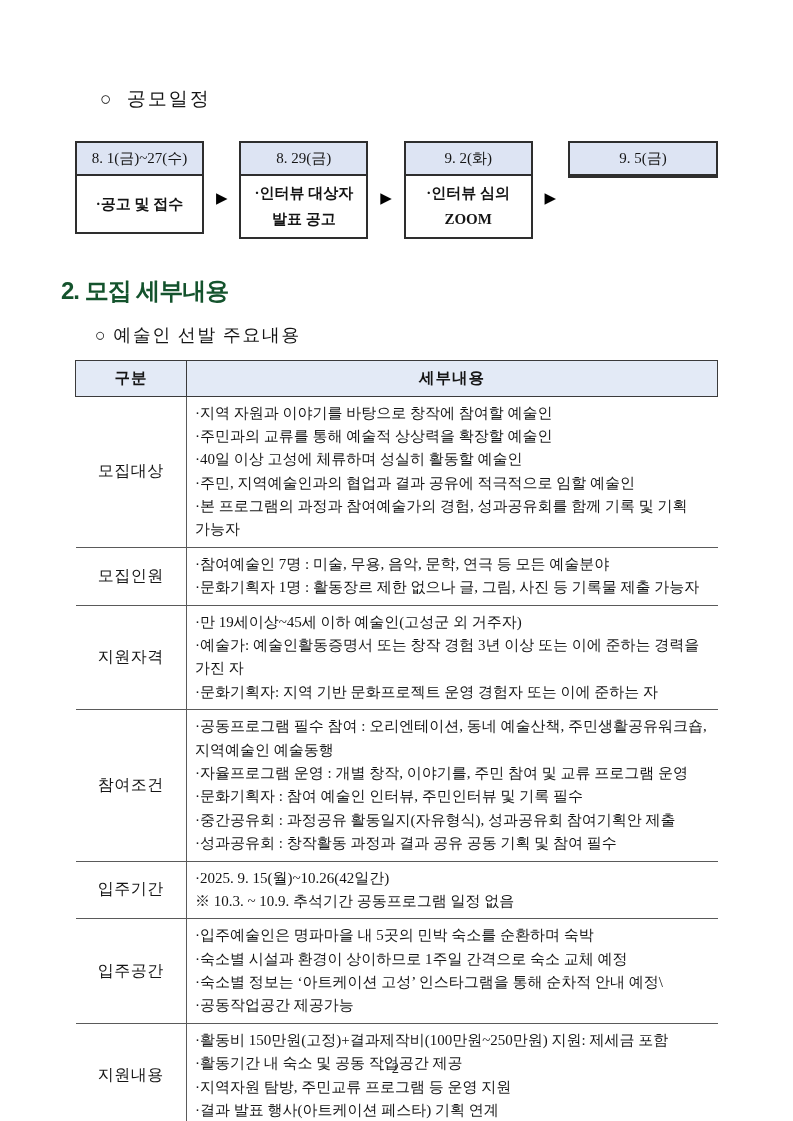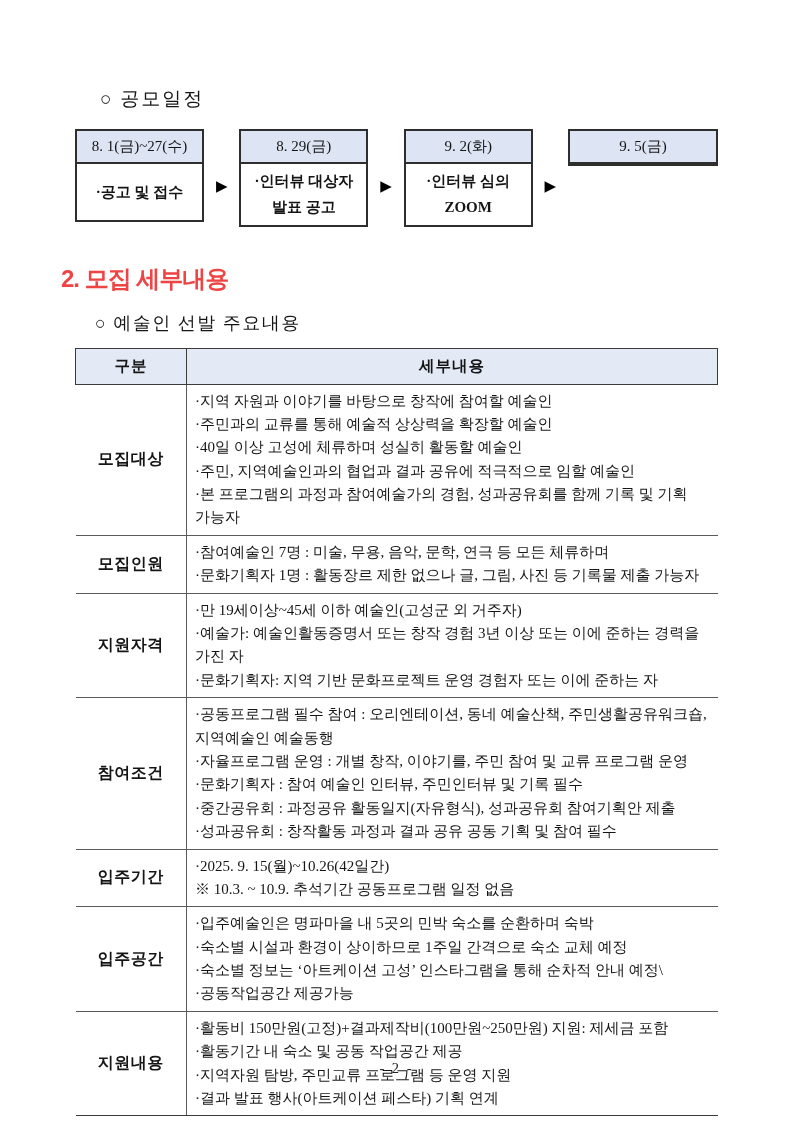--- a/index.html
+++ b/index.html
@@ -17,21 +17,22 @@
     margin:0 auto;
     background:#ffffff;
     font-family:"Liberation Serif","DejaVu Serif",serif;
     color:var(--ink);
     padding:86px 75px 0 75px;
   }
   
   .schedule-heading{
     font-size:19px;
     letter-spacing:2px;
-    margin:0 0 17px 25px;
+    margin:0 0 29px 25px;
+    font-family:Liberation Mono, monospace;
   }
   
   .timeline{display:flex;align-items:flex-start;width:100%;}
   .step-box{
     flex:0 0 129px;
     border:2px solid var(--line-dark);
     background:#ffffff;
   }
   .step-box.wide{flex:0 0 150px;}
   .step-date{
@@ -61,21 +62,21 @@
     font-size:15px;
     color:#000;
   }
   
   .section-title{
     font-family:"Liberation Sans","DejaVu Sans",sans-serif;
     font-weight:bold;
     font-size:24px;
     letter-spacing:-1px;
     margin:36px 0 16px -14px;
-    color:#ef4444;
+    color:#14532d;
   }
   .sub-heading{
     font-size:18px;
     letter-spacing:1.5px;
     margin:0 0 13px 20px;
   }
   
   table.details{
     width:100%;
     border-collapse:collapse;
@@ -92,21 +93,21 @@
   th.col-label{width:111px;}
   table.details td{
     border-top:1px solid var(--line-mid);
     border-bottom:1px solid var(--line-mid);
     margin-top:36px;
   }
   td.label{
     width:104px;
     text-align:center;
     vertical-align:middle;
-    font-weight:bold;
+    font-weight:normal;
     font-size:16px;
     border-right:1px solid var(--line-mid);
     letter-spacing:0.5px;
     padding:8px 2px;
   }
   td.content{
     padding:5px 6px 5px 8px;
     font-size:15px;
     line-height:1.56;
     vertical-align:middle;
@@ -178,21 +179,21 @@
             <div class="content-line">·지역 자원과 이야기를 바탕으로 창작에 참여할 예술인</div>
             <div class="content-line">·주민과의 교류를 통해 예술적 상상력을 확장할 예술인</div>
             <div class="content-line">·40일 이상 고성에 체류하며 성실히 활동할 예술인</div>
             <div class="content-line">·주민, 지역예술인과의 협업과 결과 공유에 적극적으로 임할 예술인</div>
             <div class="content-line">·본 프로그램의 과정과 참여예술가의 경험, 성과공유회를 함께 기록 및 기획 가능자</div>
           </td>
         </tr>
         <tr>
           <td class="label">모집인원</td>
           <td class="content">
-            <div class="content-line">·참여예술인 7명 : 미술, 무용, 음악, 문학, 연극 등 모든 체류하며</div>
+            <div class="content-line">·참여예술인 7명 : 미술, 무용, 음악, 문학, 연극 등 모든 예술분야</div>
             <div class="content-line">·문화기획자 1명 : 활동장르 제한 없으나 글, 그림, 사진 등 기록물 제출 가능자</div>
           </td>
         </tr>
         <tr>
           <td class="label">지원자격</td>
           <td class="content">
             <div class="content-line">·만 19세이상~45세 이하 예술인(고성군 외 거주자)</div>
             <div class="content-line">·예술가: 예술인활동증명서 또는 창작 경험 3년 이상 또는 이에 준하는 경력을 가진 자</div>
             <div class="content-line">·문화기획자: 지역 기반 문화프로젝트 운영 경험자 또는 이에 준하는 자</div>
           </td>

